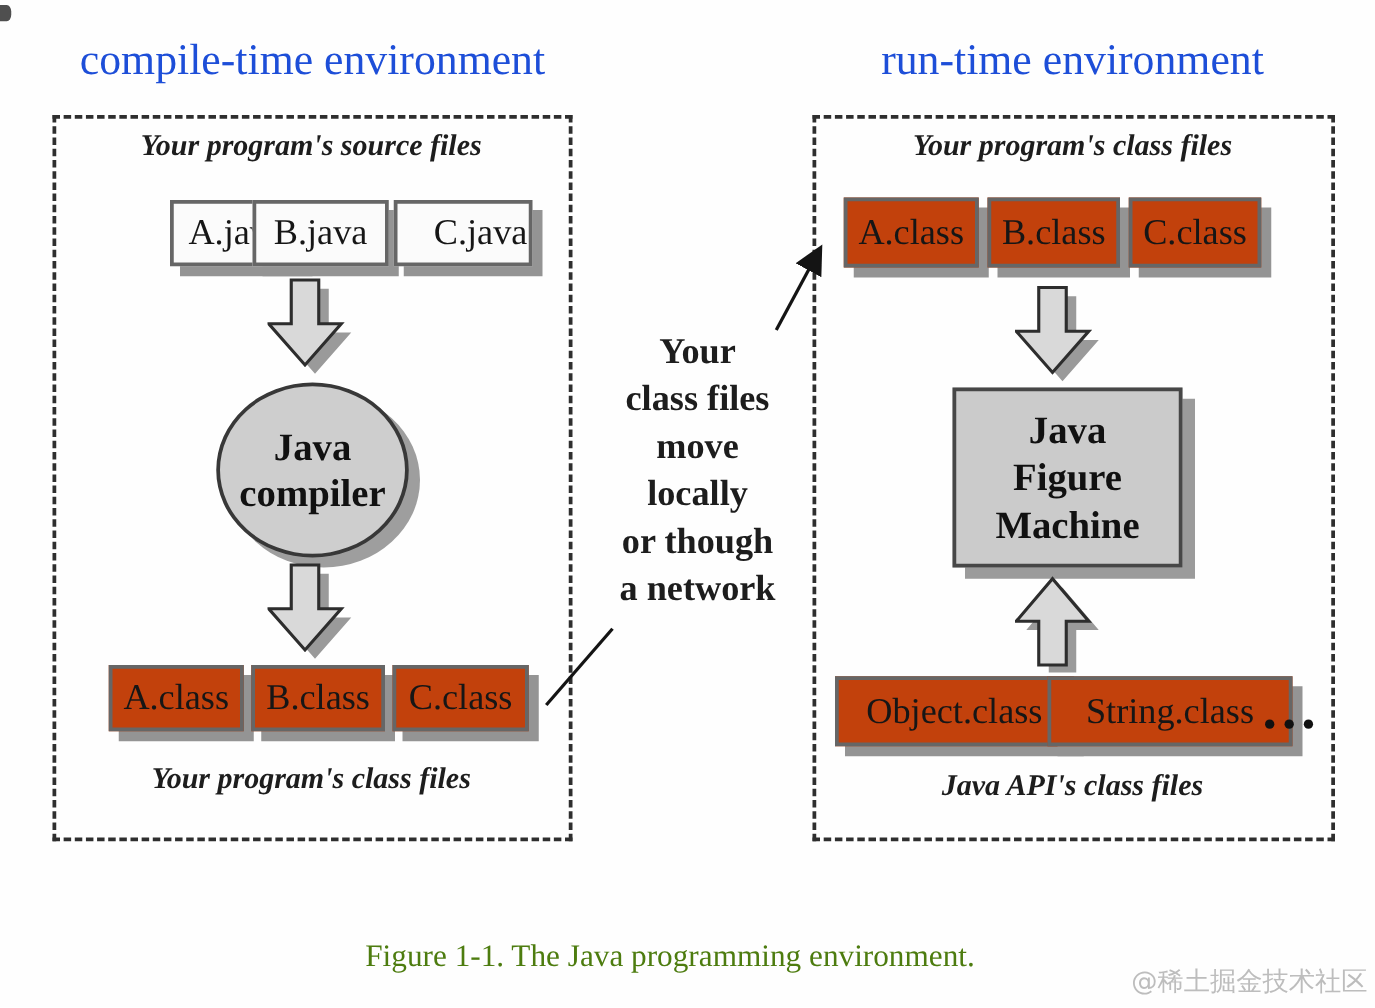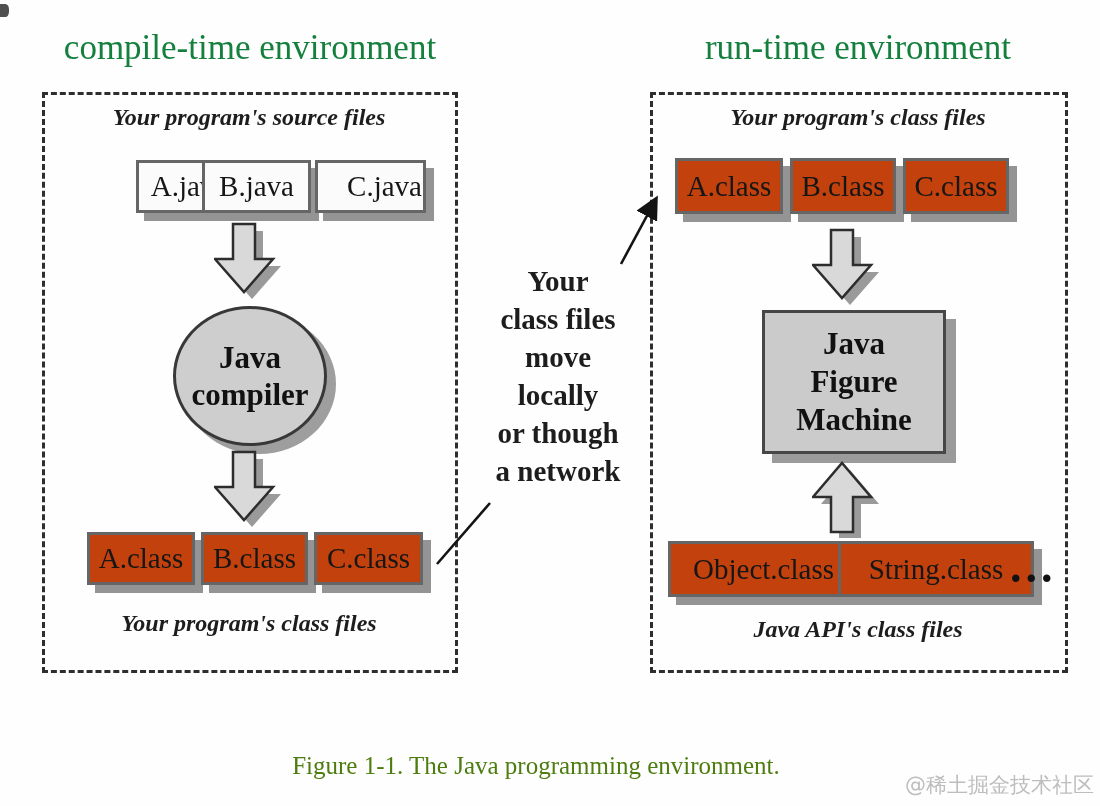--- a/index.html
+++ b/index.html
@@ -1,21 +1,21 @@
 <!DOCTYPE html>
 <html><head>
 <meta charset="utf-8">
 <style>
   html,body { margin:0; padding:0; background:#ffffff; }
   .stage {
     position:relative; width:1100px; height:806px;
     background:#fefefe; overflow:hidden;
     font-family:"Liberation Serif", serif; color:#1a1a1a;
   }
-  .panel-title { position:absolute; font-size:35px; color:#15803d; text-align:center; white-space:nowrap; }
+  .panel-title { position:absolute; font-size:35px; color:#1d4ed8; text-align:center; white-space:nowrap; }
   .dashed-panel { position:absolute; border:3px dashed #2e2e2e; background:transparent; }
   .ital-label { position:absolute; font-style:italic; font-weight:bold; font-size:24px; color:#1d1d1d; text-align:center; white-space:nowrap; }
   .filebox {
     position:absolute; box-sizing:border-box;
     display:flex; align-items:center; justify-content:center;
     font-size:29px; color:#161616;
     background:#fbfbfb; border:3px solid #666666;
     box-shadow:8px 8px 0 #949494;
   }
   .filebox.gray { background:#c2410c; }

